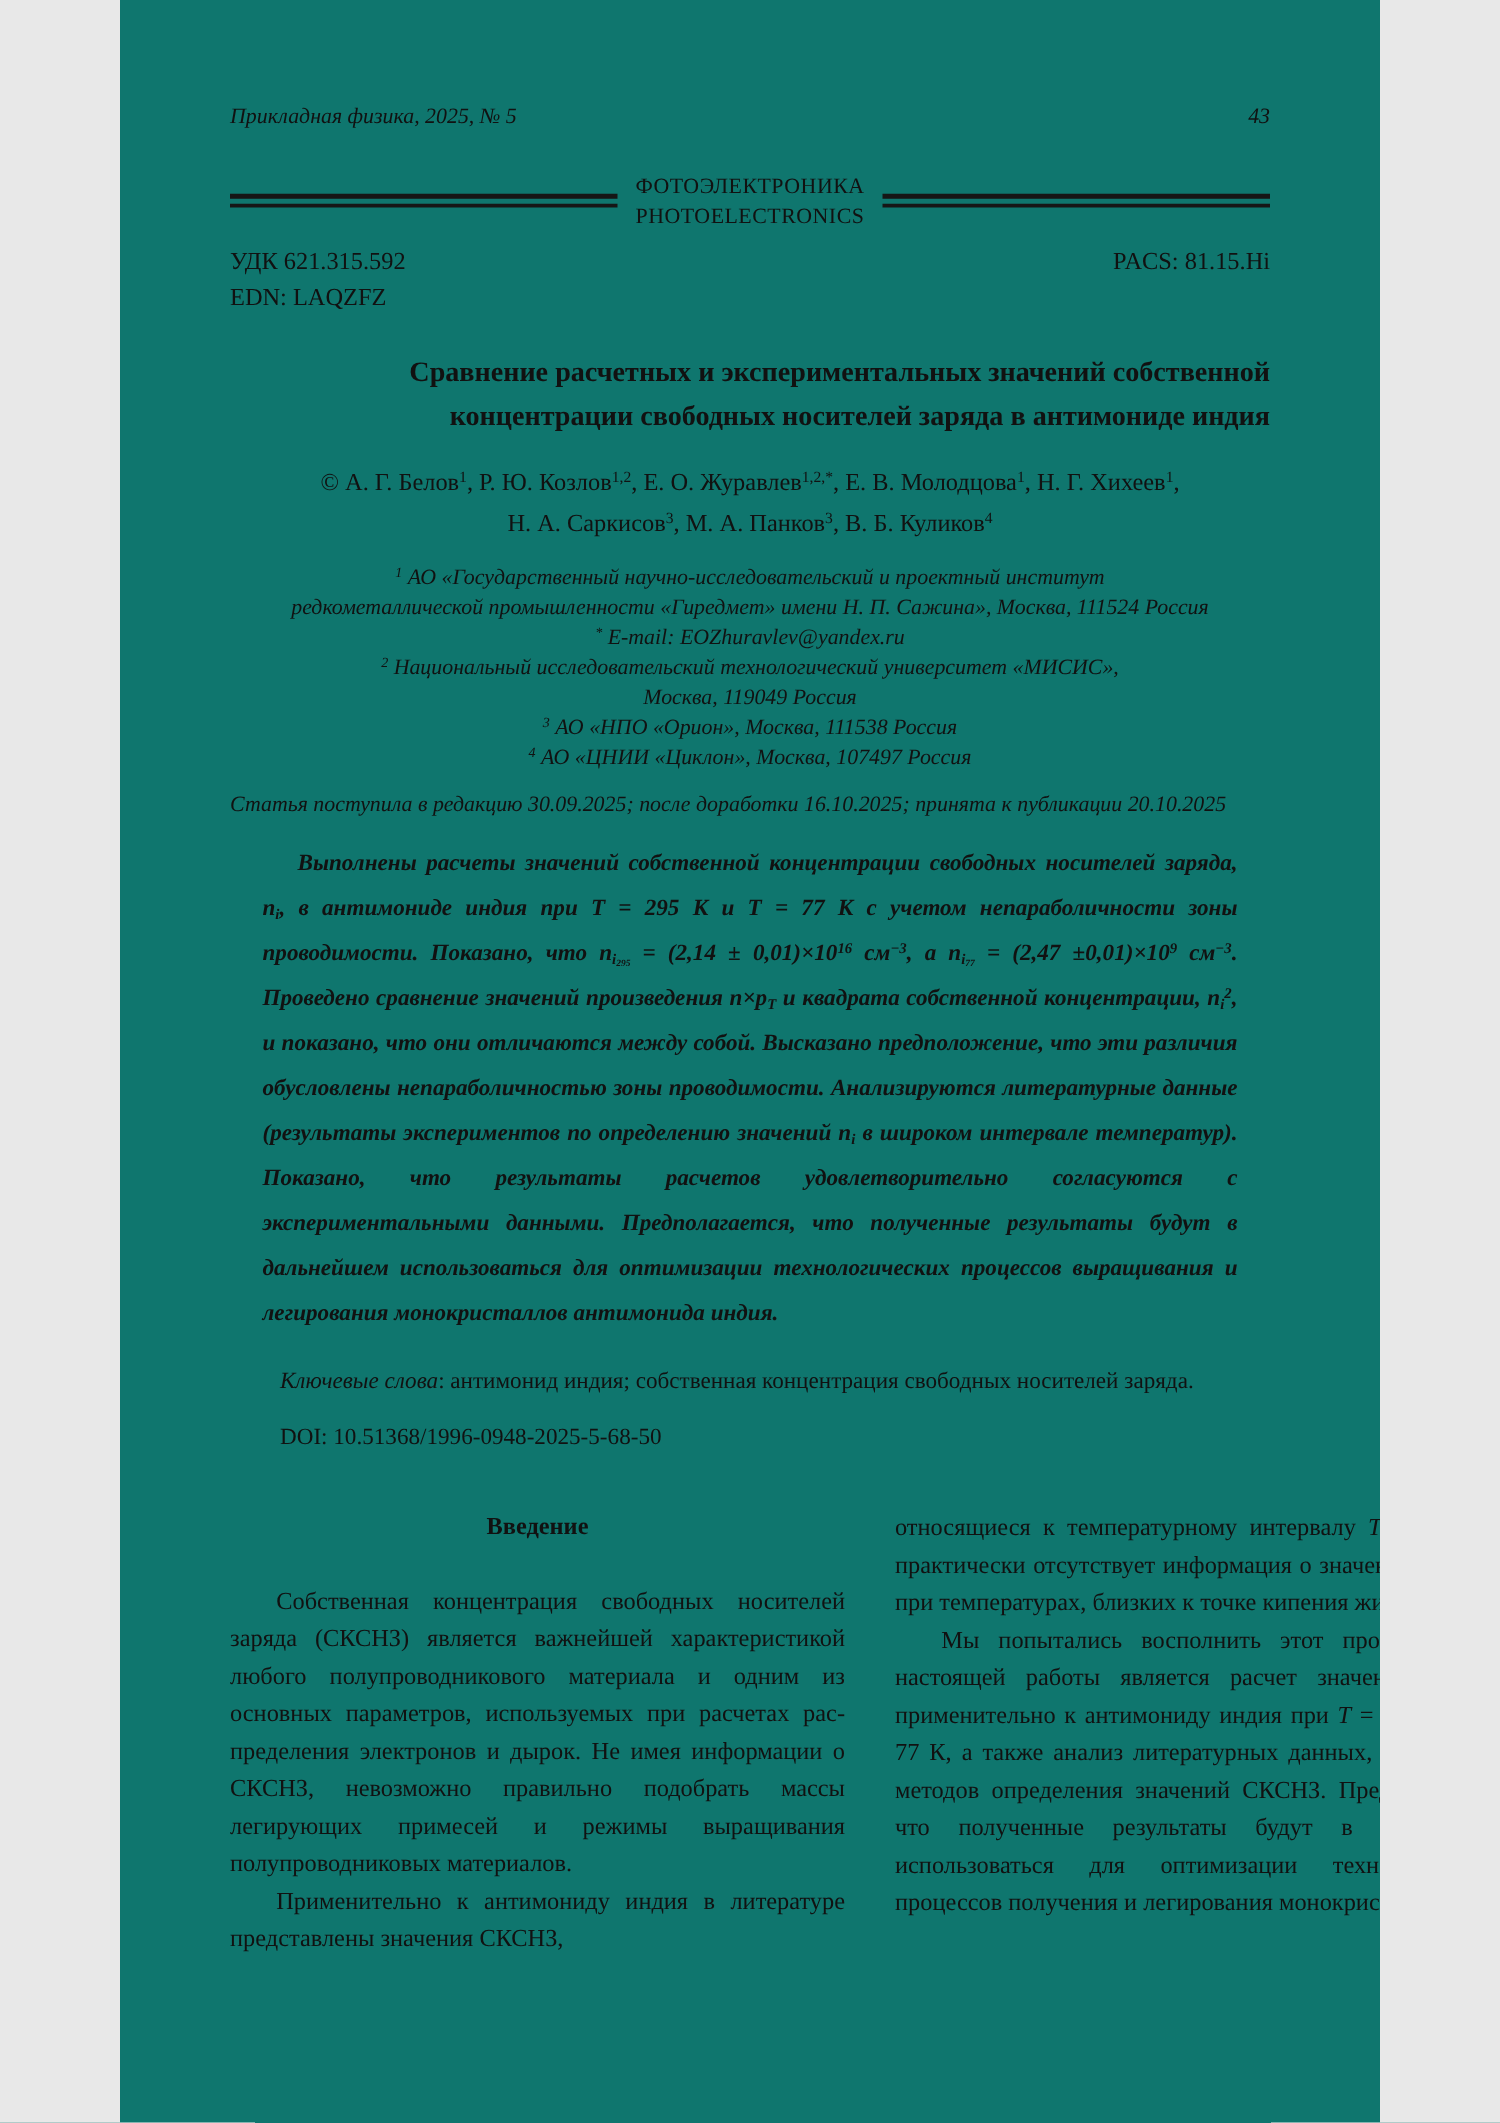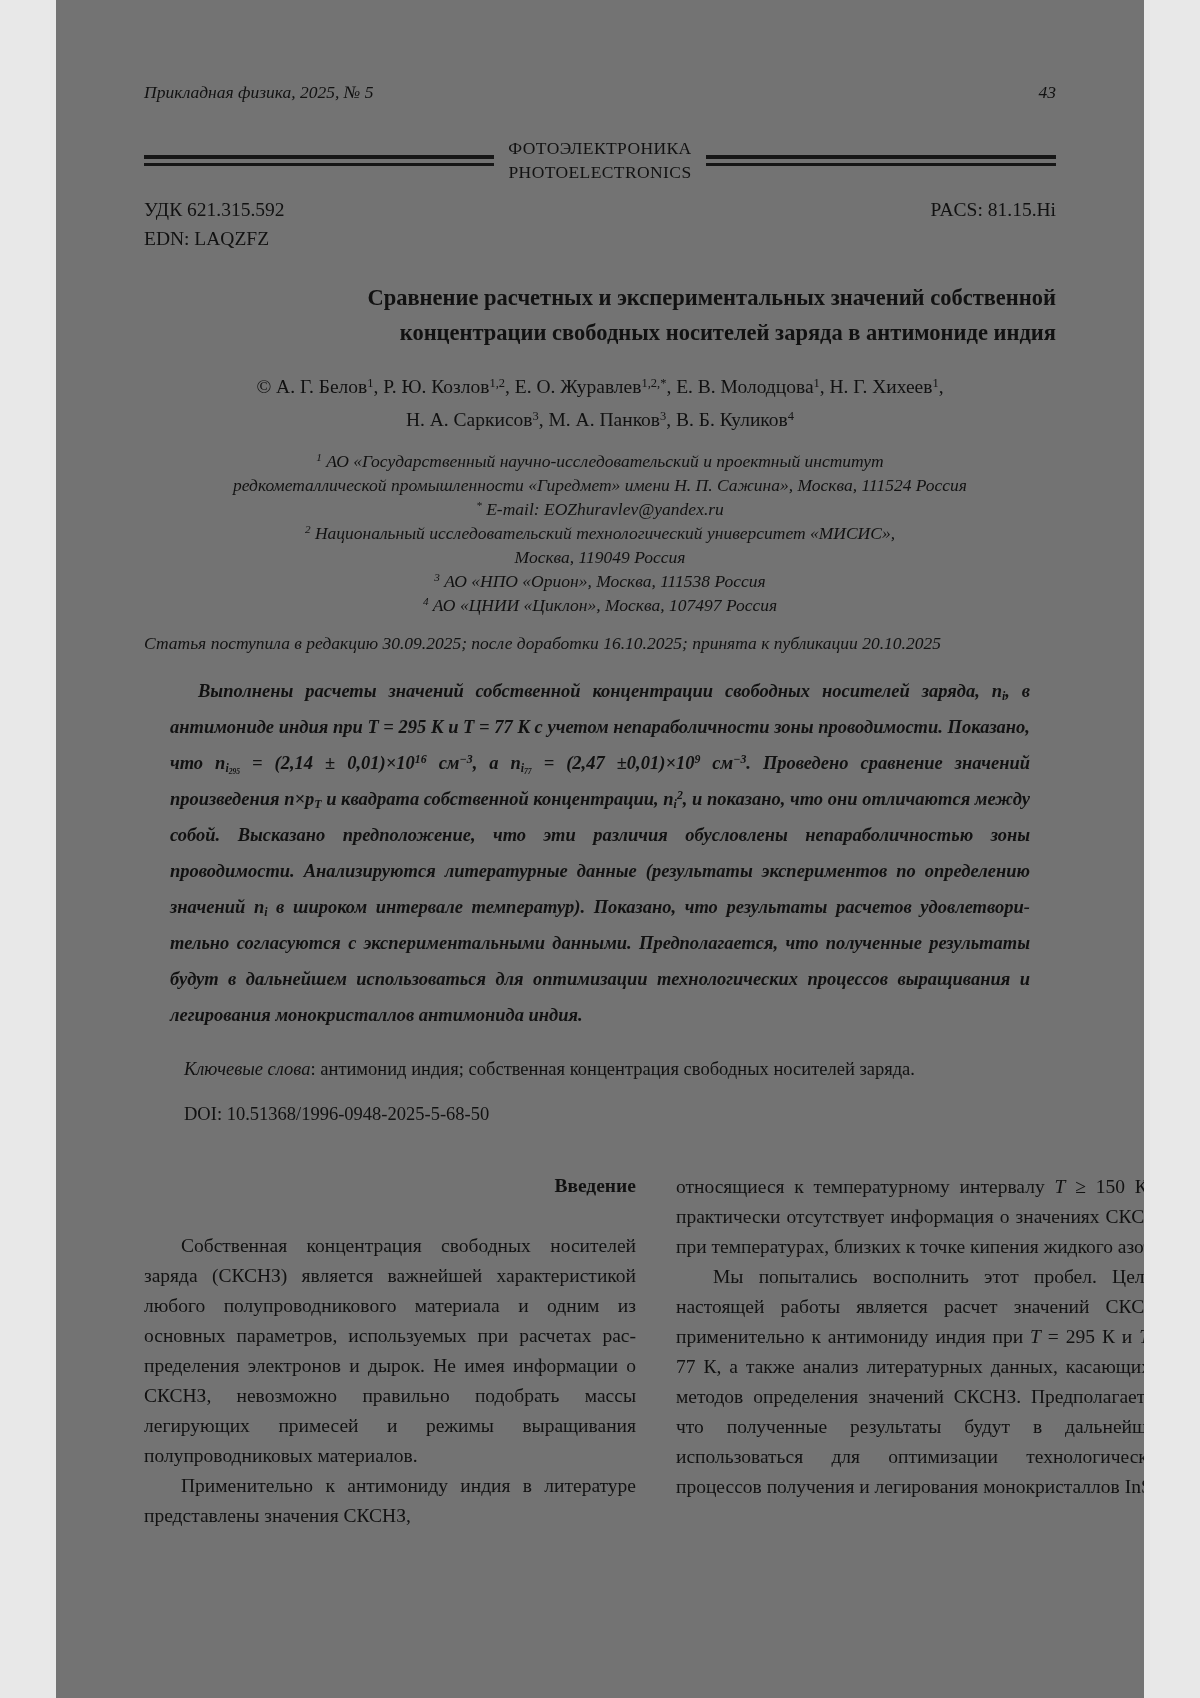--- a/index.html
+++ b/index.html
@@ -1,19 +1,19 @@
 <!DOCTYPE html>
 <html lang="ru"><head>
 <meta charset="utf-8">
 <style>
   html, body { margin: 0; padding: 0; background: #e8e8e8; }
   .page {
-    width: 1088px; height: 1698px;
+    width: 1008px; height: 1698px;
     margin: 0 auto;
-    background: #737373;
+    background: #0f766e;
     color: #111111;
     font-family: "Liberation Serif", "DejaVu Serif", serif;
     box-sizing: border-box;
     padding: 82px 88px 0 88px;
     position: relative;
     overflow: hidden;
   }
   .running-head {
     display: flex; justify-content: space-between;
     font-style: italic; font-size: 17.5px; line-height: 20px;
@@ -50,21 +50,21 @@
   }
   .keywords { font-size: 18.5px; line-height: 24px; margin: 24px 26px 0 40px; }
   .doi-line { font-size: 18.5px; line-height: 24px; margin: 21px 26px 0 40px; }
   .columns { display: flex; gap: 40px; margin-top: 46px; }
   .col {
     width: 492px; flex: 0 0 492px;
     font-size: 19.5px; line-height: 30px;
     text-align: justify;
   }
   .col h2 {
-    text-align: right; font-size: 19.5px; font-weight: bold;
+    text-align: center; font-size: 19.5px; font-weight: bold;
     margin: 0 0 31px 0; line-height: 28px;
   }
   .col p { margin: 0; }
   .col p.indent { text-indent: 37px; }
   sup, sub { line-height: 0; }
   sup { font-size: 64%; vertical-align: 0.5em; }
   sub { font-size: 64%; vertical-align: -0.28em; }
 </style>
 </head>
 <body>

